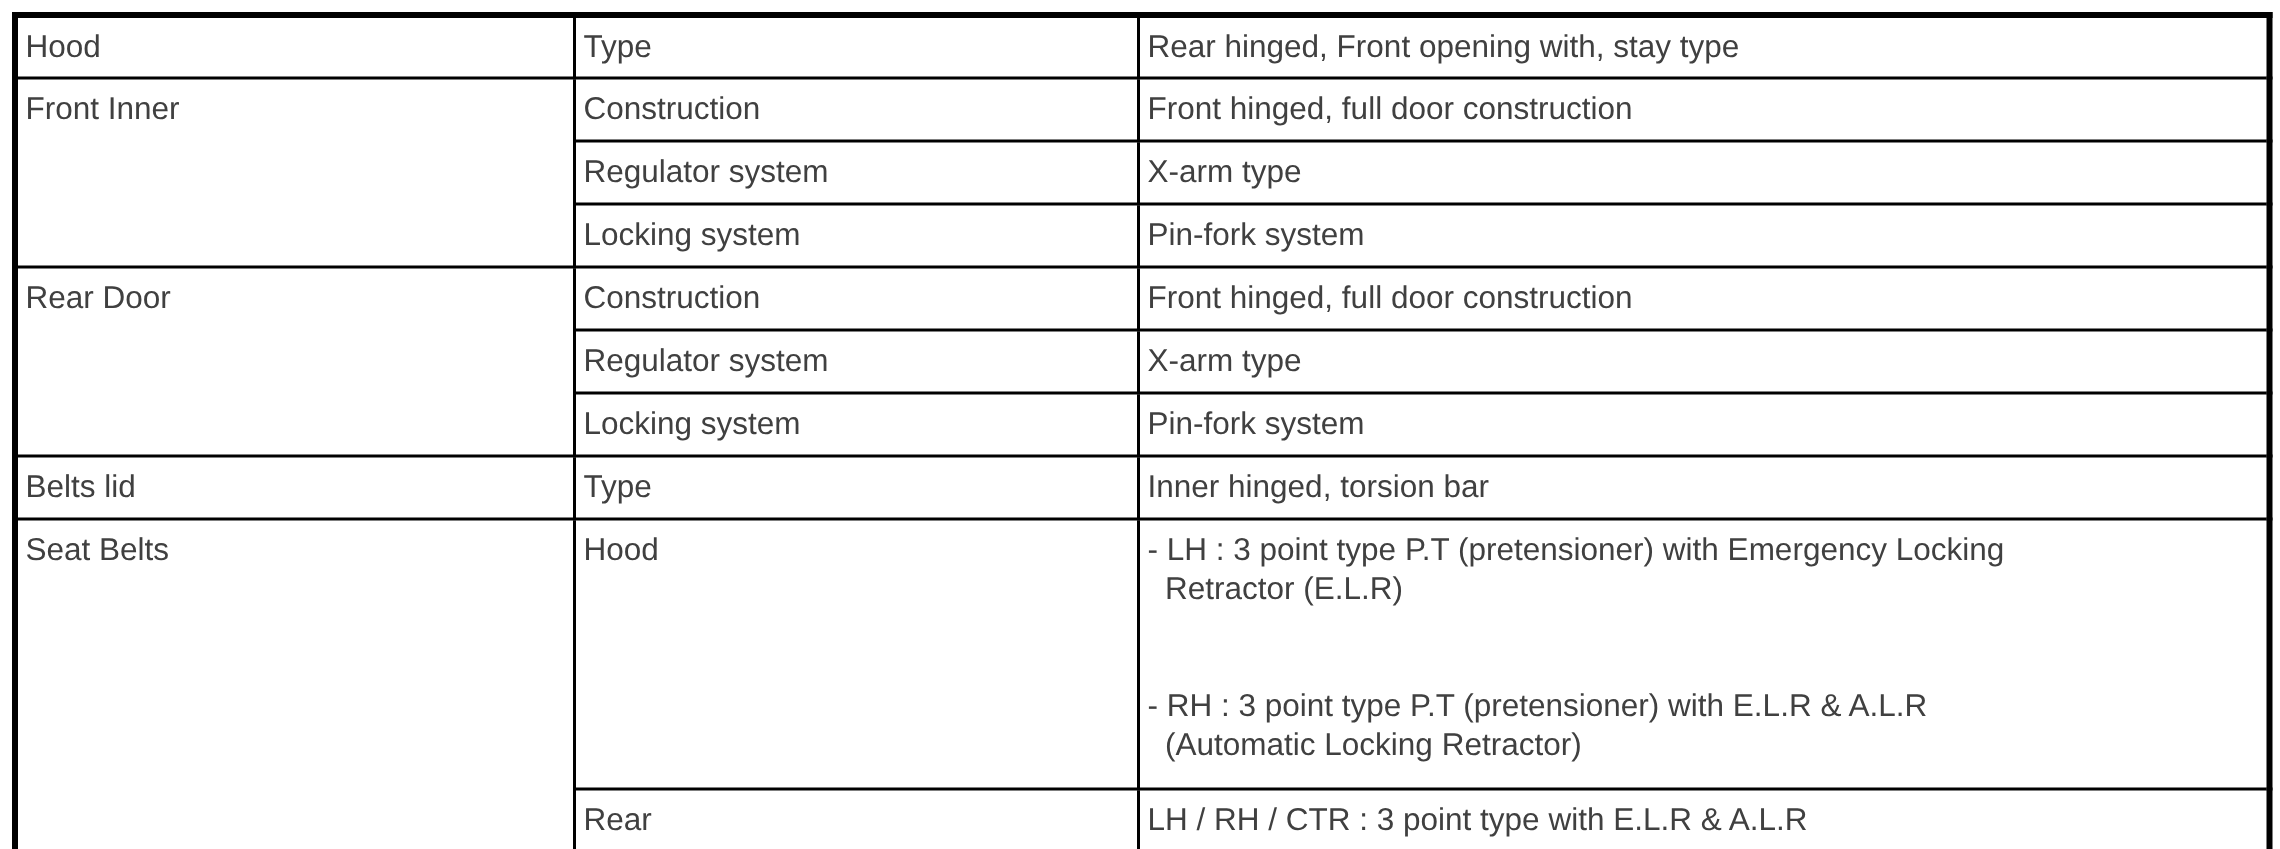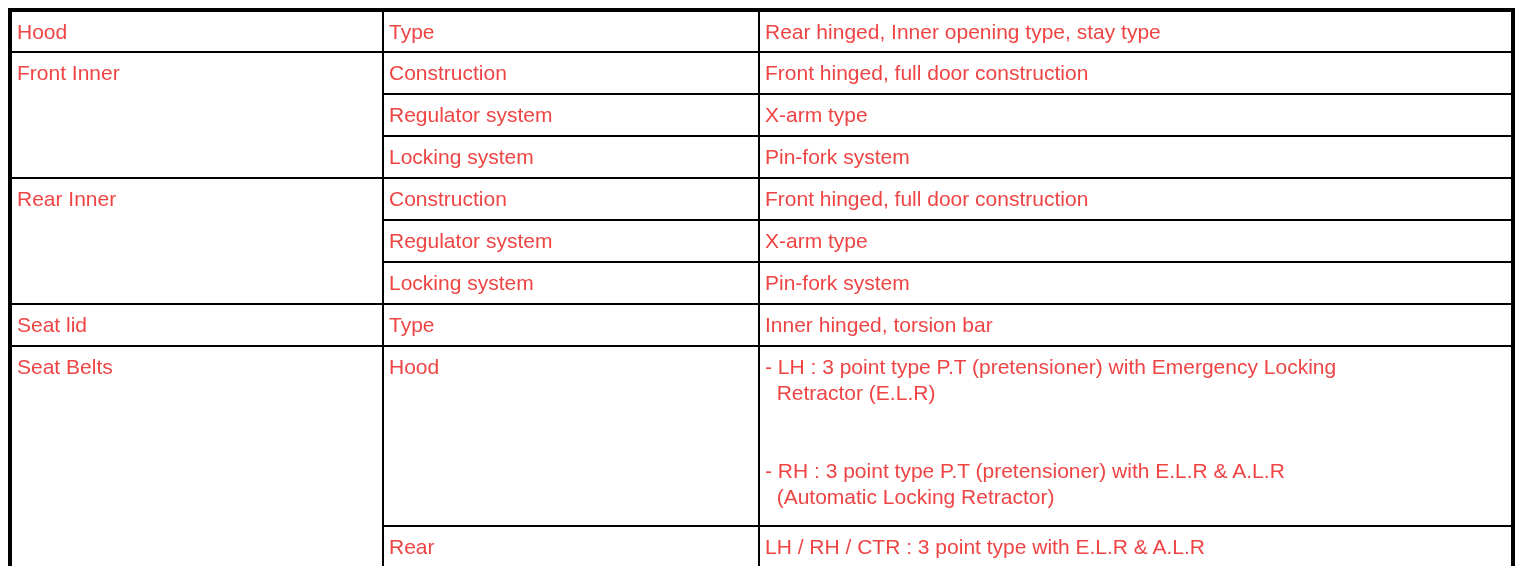--- a/index.html
+++ b/index.html
@@ -18,21 +18,21 @@
   table.spec-table {
     border-collapse: collapse;
     table-layout: fixed;
     width: 1503px;
     border: 4px solid #000000;
   }
   table.spec-table td {
     border: 2px solid #000000;
     font-size: 21px;
     line-height: 26px;
-    color: #ef4444;
+    color: #404040;
     vertical-align: top;
     padding: 7px 20px 2px 5px;
     overflow: hidden;
   }
   col.c-component { width: 373px; }
   col.c-attribute { width: 376px; }
   col.c-value     { width: 754px; }
   tr.row-std  { height: 42px; }
   tr.row-tall { height: 180px; margin-left: 33px; }
   tr.row-last { height: 43px; }
@@ -45,50 +45,50 @@
   <table class="spec-table">
     <colgroup>
       <col class="c-component">
       <col class="c-attribute">
       <col class="c-value">
     </colgroup>
     <tbody>
       <tr class="row-std">
         <td>Hood</td>
         <td>Type</td>
-        <td class="value-cell">Rear hinged, Inner opening type, stay type</td>
+        <td class="value-cell">Rear hinged, Front opening with, stay type</td>
       </tr>
       <tr class="row-std">
         <td rowspan="3">Front Inner</td>
         <td>Construction</td>
         <td class="value-cell">Front hinged, full door construction</td>
       </tr>
       <tr class="row-std">
         <td>Regulator system</td>
         <td class="value-cell">X-arm type</td>
       </tr>
       <tr class="row-std">
         <td>Locking system</td>
         <td class="value-cell">Pin-fork system</td>
       </tr>
       <tr class="row-std">
-        <td rowspan="3">Rear Inner</td>
+        <td rowspan="3">Rear Door</td>
         <td>Construction</td>
         <td class="value-cell">Front hinged, full door construction</td>
       </tr>
       <tr class="row-std">
         <td>Regulator system</td>
         <td class="value-cell">X-arm type</td>
       </tr>
       <tr class="row-std">
         <td>Locking system</td>
         <td class="value-cell">Pin-fork system</td>
       </tr>
       <tr class="row-std">
-        <td>Seat lid</td>
+        <td>Belts lid</td>
         <td>Type</td>
         <td class="value-cell">Inner hinged, torsion bar</td>
       </tr>
       <tr class="row-tall">
         <td rowspan="2">Seat Belts</td>
         <td>Hood</td>
         <td class="value-cell">- LH : 3 point type P.T (pretensioner) with Emergency Locking
   Retractor (E.L.R)
 
 

